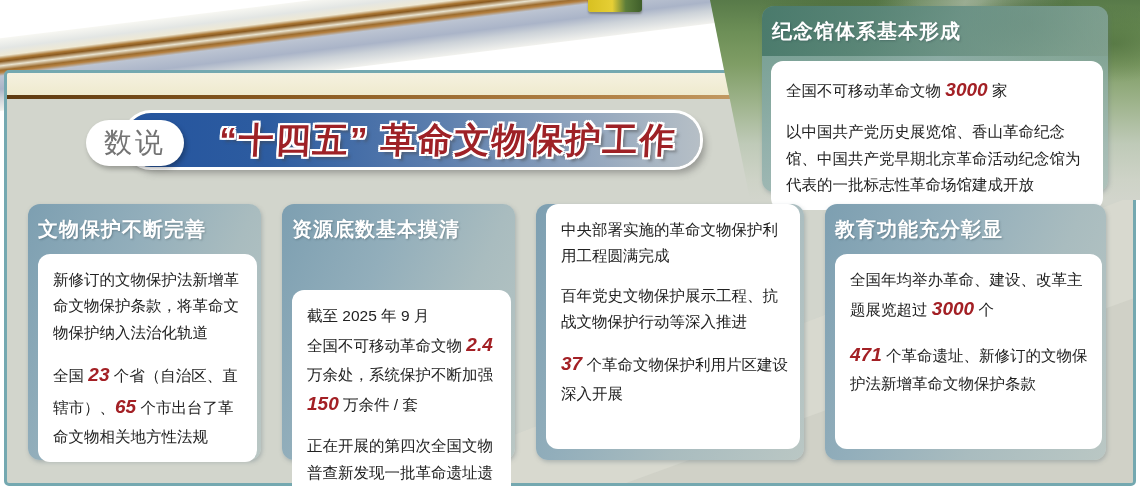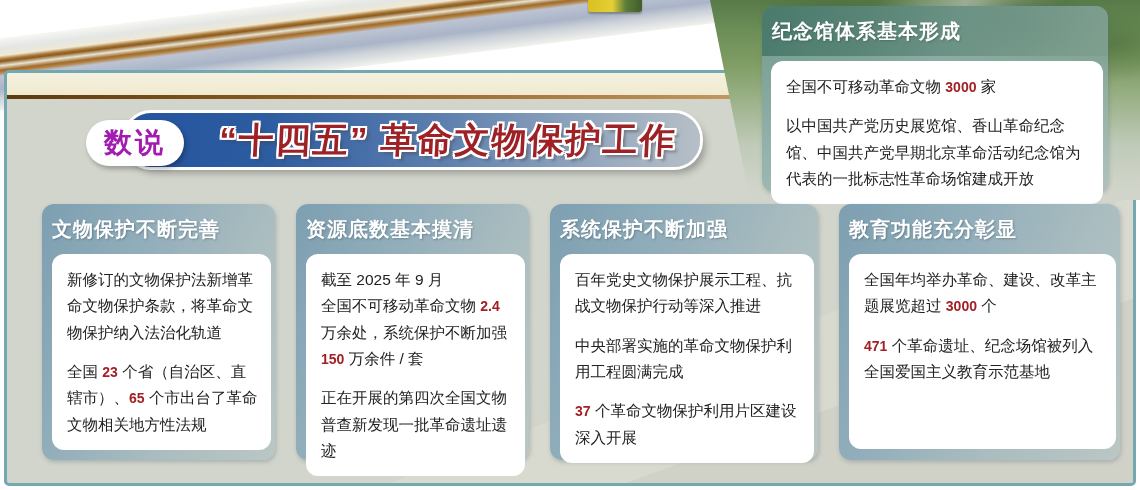--- a/index.html
+++ b/index.html
@@ -53,45 +53,45 @@
     font-size:35px;font-weight:900;color:#9e2126;letter-spacing:2px;white-space:nowrap;
     transform:skewX(-3deg);
     text-shadow:-2px -2px 0 #fff,2px -2px 0 #fff,-2px 2px 0 #fff,2px 2px 0 #fff,
       0 -2px 0 #fff,0 2px 0 #fff,-2px 0 0 #fff,2px 0 0 #fff,4px 4px 3px rgba(70,70,70,.5);
   }
   .badge{
     position:absolute;left:86px;top:120px;height:46px;z-index:7;border-radius:23px;
     background:#ffffff;display:flex;align-items:center;padding:0 18px;
     box-shadow:2px 3px 5px rgba(0,0,0,.28);
   }
-  .badge span{font-size:28px;font-weight:700;color:#a21caf;letter-spacing:3px;}
+  .badge span{font-size:28px;font-weight:400;color:#737373;letter-spacing:3px;}
   
   .card{
     border-radius:12px;display:flex;flex-direction:column;box-sizing:border-box;
     background:linear-gradient(115deg,#7d9fb1 0%,#92aebb 35%,#a9bcbf 65%,#bac7c4 100%);
     box-shadow:1px 2px 4px rgba(90,110,120,.35);
   }
   .card-header{
     height:50px;display:flex;align-items:center;padding:0 10px;flex:0 0 auto;
     color:#ffffff;font-weight:bold;font-size:20px;letter-spacing:1px;
     text-shadow:1px 1px 2px rgba(40,60,70,.35);
   }
   .card-body{
     flex:1;background:#ffffff;border-radius:12px;margin:0 4px 11px 10px;
     padding:13px 12px 12px 15px;box-sizing:border-box;
   }
   .para{margin:0 0 13px;font-size:15.5px;line-height:1.7;color:#222222;}
   .para:last-child{margin-bottom:0;}
-  .hl{color:#a32025;font-weight:bold;font-size:14px;}
+  .hl{color:#a32025;font-weight:bold;font-size:19px;font-style:italic;}
   .cards-row{
-    position:absolute;left:42px;top:204px;width:1086px;height:256px;z-index:6;
+    position:absolute;left:28px;top:204px;width:1086px;height:256px;z-index:6;
     display:flex;gap:21px;align-items:stretch;
   }
   .w1{width:233px;flex:0 0 auto;}
-  .w2{width:233px;flex:0 0 auto;}
+  .w2{width:233px;flex:0 0 auto;gap:36px;}
   .w3{width:268px;flex:0 0 auto;}
   .w4{width:281px;flex:0 0 auto;}
   
   .top-card{
     position:absolute;left:762px;top:6px;width:346px;height:186px;z-index:6;
     background:linear-gradient(160deg,rgba(118,160,160,.85),rgba(160,185,180,.7));
   }
   .top-card .card-header{
     background:linear-gradient(90deg,rgba(64,114,98,.8),rgba(125,155,135,.45));
     border-radius:12px 12px 0 0;margin:-0px;
@@ -139,29 +139,28 @@
         </div>
     </div>
     <div class="card w2">
       <div class="card-header">资源底数基本摸清</div>
       <div class="card-body">
           <p class="para"><span>截至 2025 年 9 月</span><br><span>全国不可移动革命文物 </span><span class="hl">2.4</span><span> 万余处，系统保护不断加强 </span><span class="hl">150</span><span> 万余件 / 套</span></p>
           <p class="para"><span>正在开展的第四次全国文物普查新发现一批革命遗址遗迹</span></p>
         </div>
     </div>
     <div class="card w3">
-      <div class="card-header">系统保护不断加强</div>
       <div class="card-body">
+          <p class="para"><span>中央部署实施的革命文物保护利用工程圆满完成</span></p>
           <p class="para"><span>百年党史文物保护展示工程、抗战文物保护行动等深入推进</span></p>
-          <p class="para"><span>中央部署实施的革命文物保护利用工程圆满完成</span></p>
           <p class="para"><span class="hl">37</span><span> 个革命文物保护利用片区建设深入开展</span></p>
         </div>
     </div>
     <div class="card w4">
       <div class="card-header">教育功能充分彰显</div>
       <div class="card-body">
           <p class="para"><span>全国年均举办革命、建设、改革主题展览超过 </span><span class="hl">3000</span><span> 个</span></p>
-          <p class="para"><span class="hl">471</span><span> 个革命遗址、纪念场馆被列入全国爱国主义教育示范基地</span></p>
+          <p class="para"><span class="hl">471</span><span> 个革命遗址、新修订的文物保护法新增革命文物保护条款</span></p>
         </div>
     </div>
   </div>
 
 </div>
 
 </body></html>

